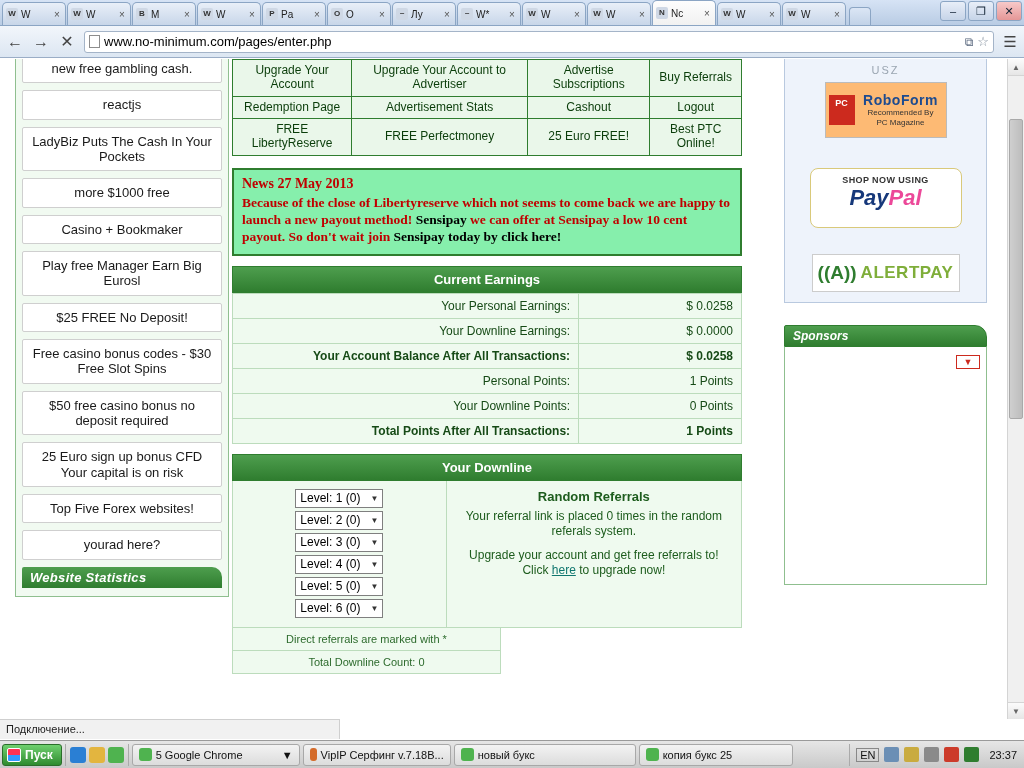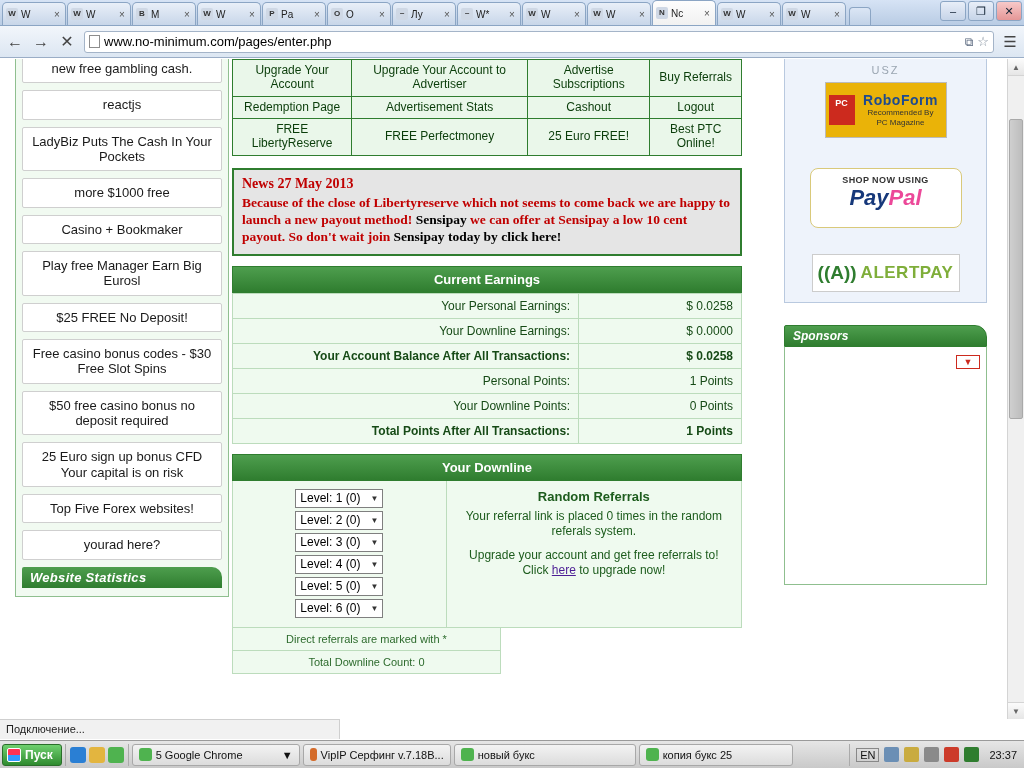--- a/index.html
+++ b/index.html
@@ -216,21 +216,21 @@
     border: 1px solid #2f7d2f;
     text-align: center;
     padding: 4px 3px;
     font-size: 12px;
     color: #0a3d0a;
     line-height: 1.15;
   }
   .newsbox {
     margin-top: 12px;
     border: 2px solid #2f7d2f;
-    background: #e5e5e5;
+    background: #86efac;
     padding: 6px 8px 8px 8px;
   }
   .news-title {
     color: #c00000;
     font-weight: bold;
     font-size: 14px;
     font-family: "Liberation Serif", serif;
     margin-bottom: 3px;
   }
   .news-body {
@@ -294,21 +294,21 @@
   .lvlsel .caret { font-size: 8px; color: #333; }
   .random {
     flex: 1 1 auto;
     padding: 8px 10px;
     text-align: center;
     color: #1d5c1d;
     font-size: 12px;
     line-height: 1.3;
   }
   .random .rh { font-weight: bold; font-size: 13px; margin-bottom: 3px; }
-  .random a { color: #4c1d95; text-decoration: underline; }
+  .random a { color: #0f766e; text-decoration: underline; }
   .foot-note {
     border: 1px solid #bcdcbc;
     border-top: none;
     background: #effaef;
     text-align: center;
     font-size: 11px;
     color: #2d6b2d;
     padding: 5px 0;
     width: 269px;
   }
@@ -322,21 +322,21 @@
   .rc-panel {
     border: 1px solid #b9c9df;
     background: #eef3fb;
     padding: 10px 8px;
     text-align: center;
   }
   .ushz { font-size: 11px; color: #9aa5b1; letter-spacing: 2px; }
   .roboform {
     width: 122px; height: 56px;
     margin: 6px auto 0 auto;
-    background: #eab308;
+    background: #fdba74;
     border: 1px solid #bbb;
     display: flex;
     align-items: center;
     padding: 3px;
   }
   .rf-ico {
     width: 26px; height: 30px;
     background: #cc2a1e;
     color: #fff;
     font-size: 9px;

